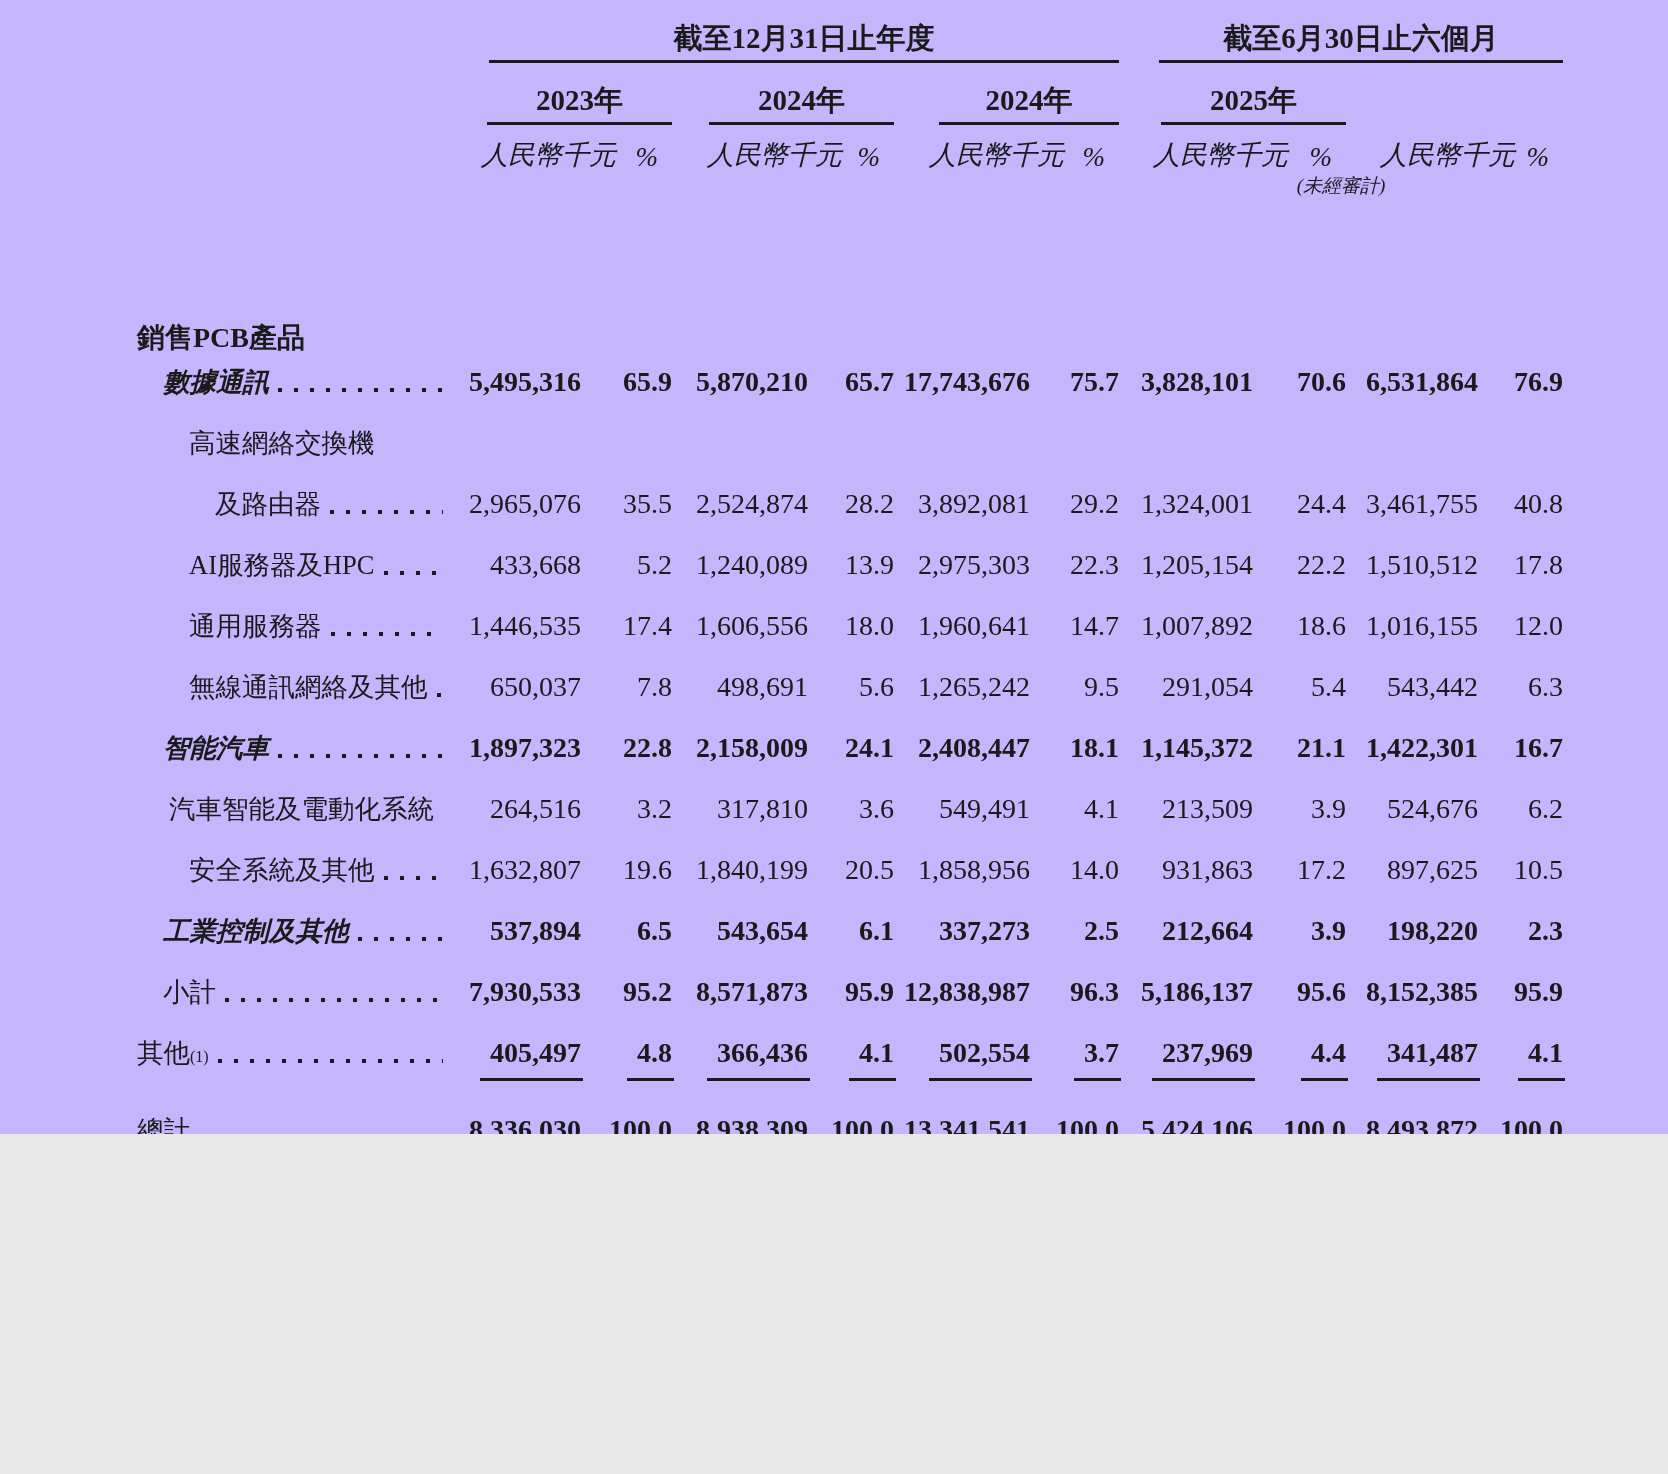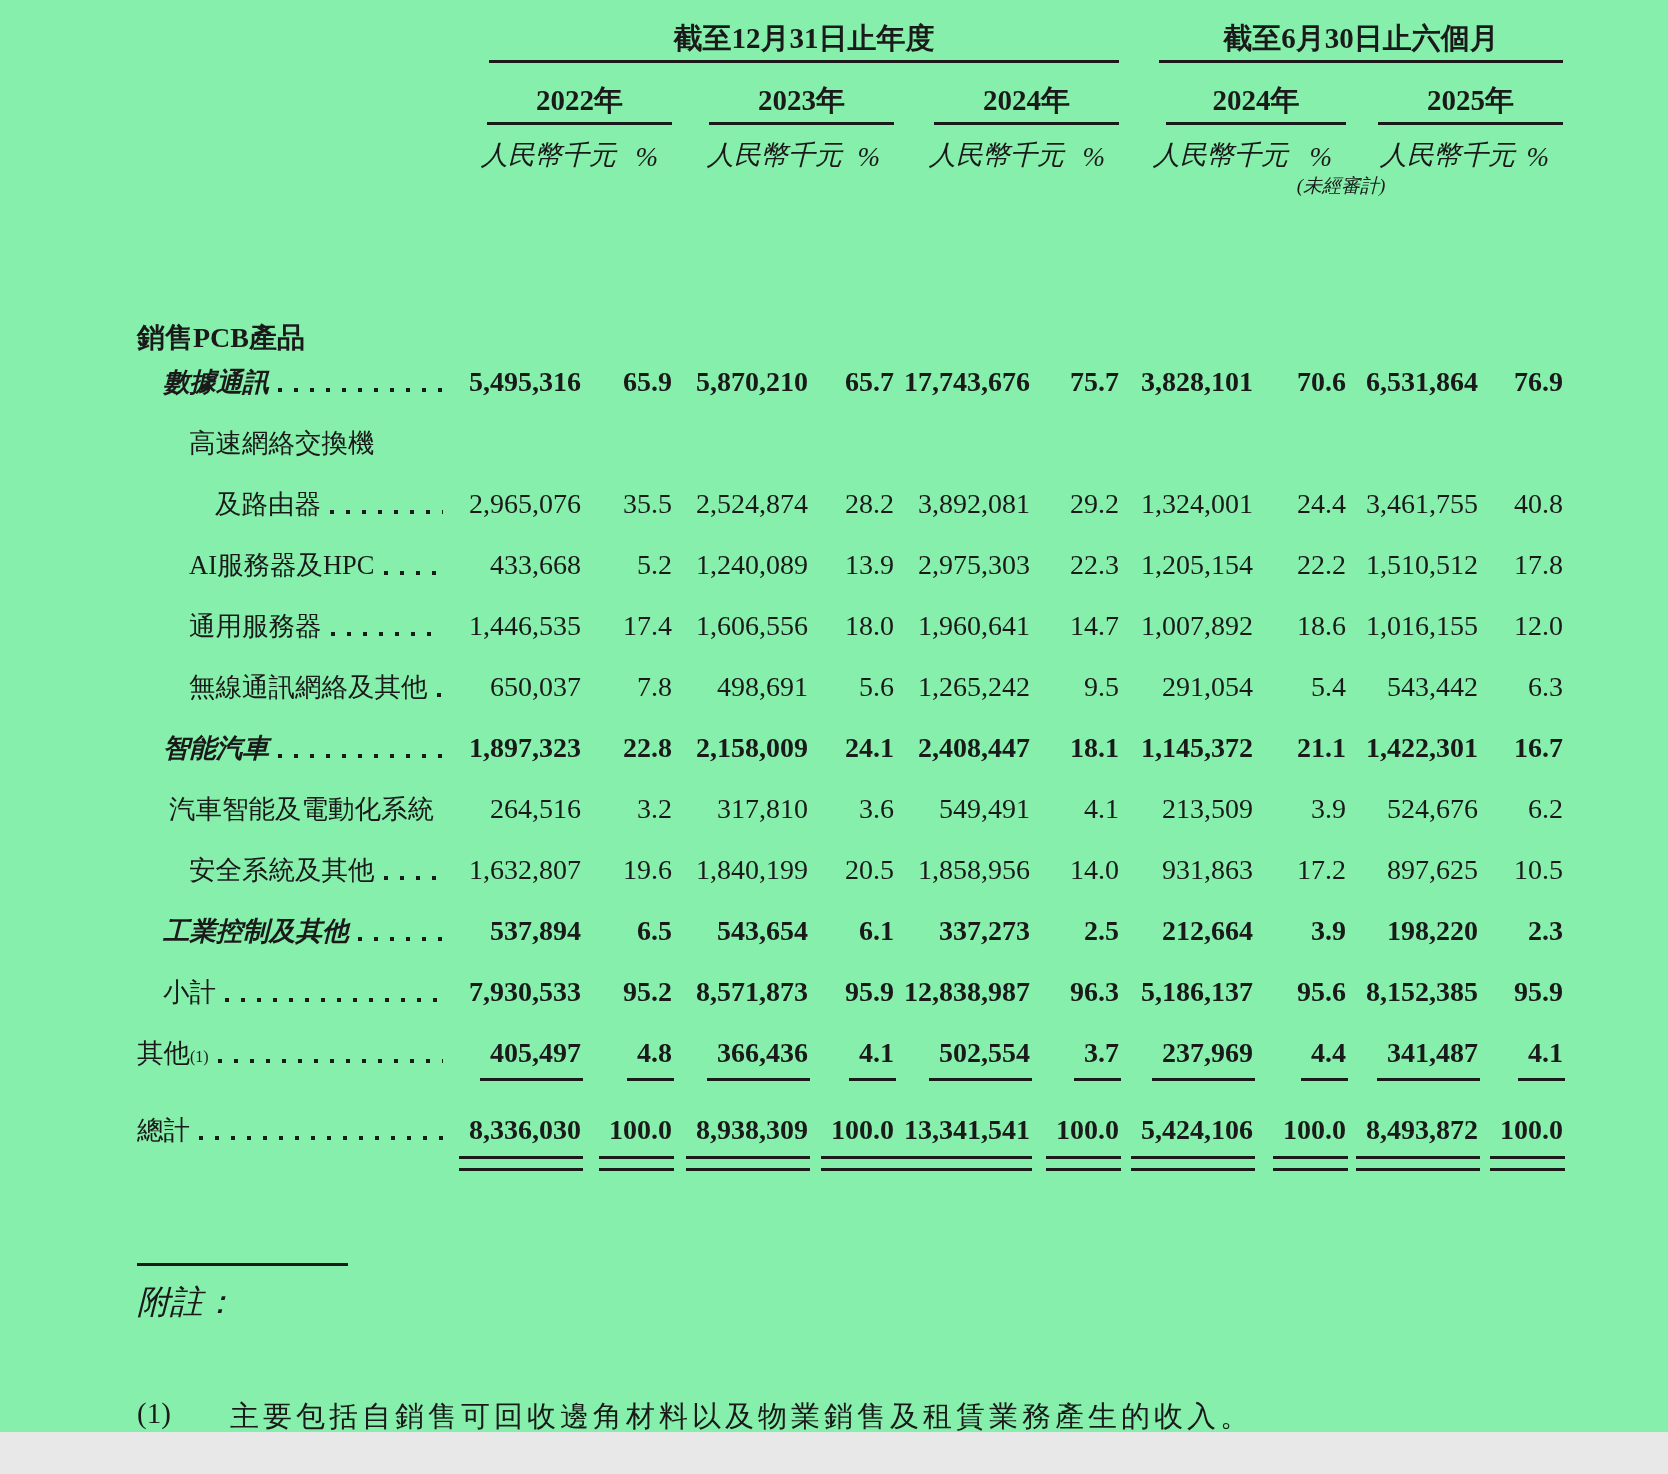--- a/index.html
+++ b/index.html
@@ -1,19 +1,19 @@
 <!DOCTYPE html>
 <html><head>
 <meta charset="utf-8">
 <style>
   html,body { margin:0; padding:0; background:#e8e8e8; }
   .page {
     position:relative;
-    width:1668px; height:1432px;
-    background:#86efac;
+    width:1668px; height:1134px;
+    background:#c4b5fd;
     color:#1a1a1a;
     font-family:"Liberation Serif","DejaVu Serif",serif;
     box-sizing:border-box;
     padding:18px 0 0 137px;
     overflow:hidden;
   }
   
   .cols11 { display:grid; grid-template-columns:310px 134px 91px 136px 86px 136px 89px 134px 93px 132px 85px; }
   .cols3  { display:grid; grid-template-columns:310px 672px 444px; }
   .cols6  { display:grid; grid-template-columns:310px 225px 222px 225px 227px 217px; }
@@ -93,23 +93,20 @@
       <div class="period-inner period-annual">截至12月31日止年度</div>
     </div>
     <div class="period-cell">
       <div class="period-inner period-interim">截至6月30日止六個月</div>
     </div>
   </div>
 
   <div class="cols6 year-row">
     <div></div>
     <div class="year-cell">
-      <div class="year-inner">2022年</div>
-    </div>
-    <div class="year-cell">
       <div class="year-inner">2023年</div>
     </div>
     <div class="year-cell">
       <div class="year-inner">2024年</div>
     </div>
     <div class="year-cell">
       <div class="year-inner" style="width:180px">2024年</div>
     </div>
     <div class="year-cell">
       <div class="year-inner">2025年</div>

